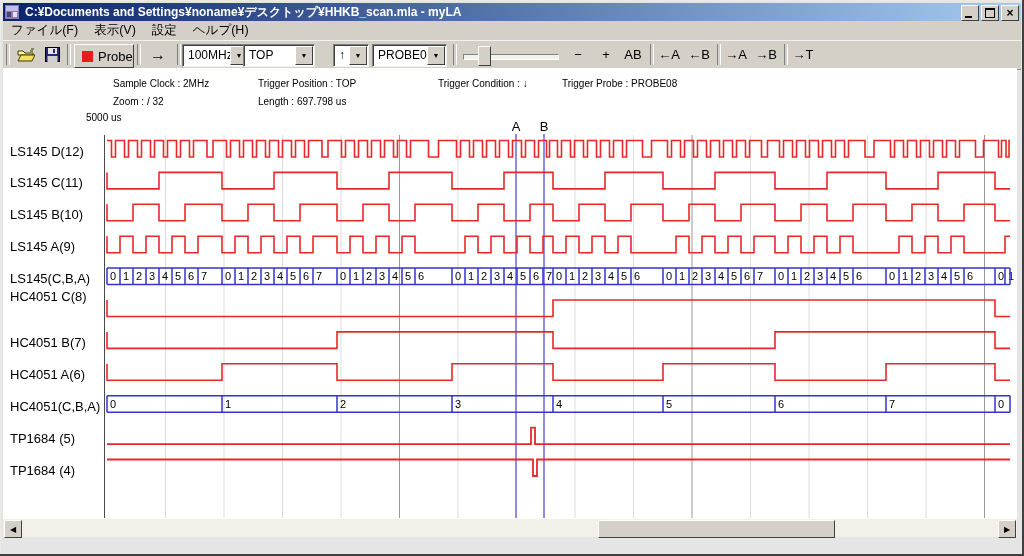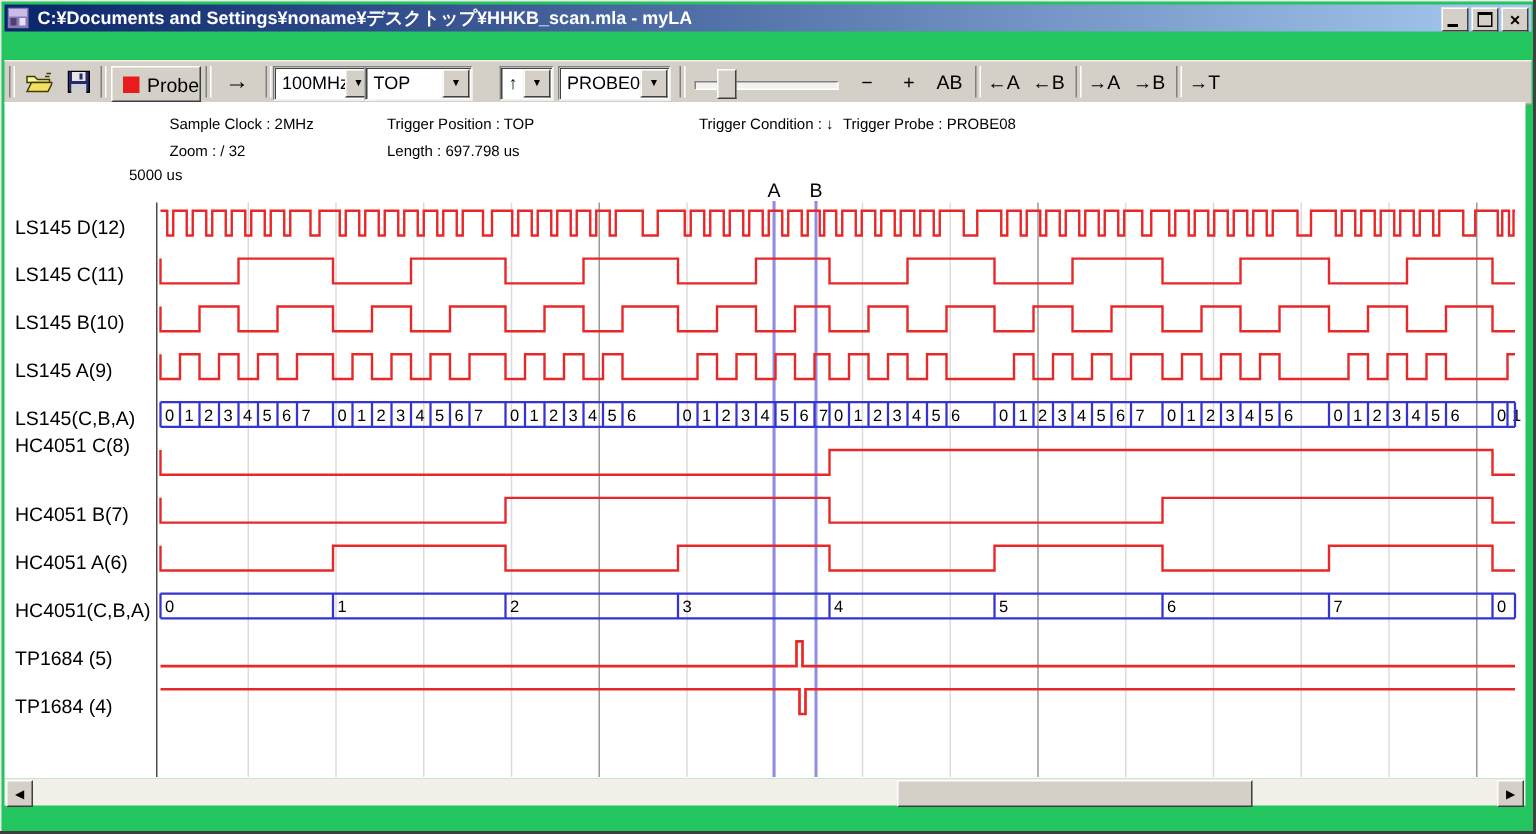--- a/index.html
+++ b/index.html
@@ -1,18 +1,18 @@
 <!DOCTYPE html>
 <html><head>
 <meta charset="utf-8">
 <style>
   html,body{margin:0;padding:0;}
   body{width:1024px;height:556px;overflow:hidden;background:#d4d0c8;
        font-family:"Liberation Sans", sans-serif;}
-  #window{position:relative;width:1024px;height:556px;background:#22c55e;}
+  #window{position:relative;width:1024px;height:556px;background:#e5e5e5;}
   .edge{position:absolute;background:#404040;}
   #edge-top{left:0;top:0;width:1024px;height:1px;background:#eceae5;}
   #edge-left{left:0;top:0;width:1px;height:556px;background:#eceae5;}
   #edge-right{right:0;top:0;width:2px;height:556px;}
   #edge-bottom{left:0;bottom:0;width:1024px;height:2px;}
 
   
   #titlebar{position:absolute;left:3px;top:3px;width:1018px;height:18px;
     background:linear-gradient(90deg,#0a246a,#a6caf0);display:flex;align-items:center;}
   #titlebar .title-text{color:#fff;font-size:12px;font-weight:bold;margin-left:4px;
@@ -109,20 +109,26 @@
         </div>
       <div class="tb-winbtn">
           <span class="glyph-max"></span>
         </div>
       <div class="tb-winbtn">
           <span class="glyph-close">×</span>
         </div>
     </div>
   </div>
 
+  <div id="menubar">
+    <span class="menu-item">ファイル(F)</span>
+    <span class="menu-item">表示(V)</span>
+    <span class="menu-item">設定</span>
+    <span class="menu-item">ヘルプ(H)</span>
+  </div>
 
   <div id="toolbar">
     <div class="tb-sep" style="left:3px;"></div>
     <div class="tb-iconbtn" style="left:11px;">
       <svg width="18" height="14" viewBox="0 0 18 14">
         <path d="M1 3 h5 l2 2 h8 v2 h-15 z" fill="#fdf4a0" stroke="#403c00" stroke-width="1"></path>
         <path d="M1 13 L4 7 h14 l-3 6 z" fill="#f3e060" stroke="#403c00" stroke-width="1"></path>
         <path d="M14 1 h3 M13 3 h3" stroke="#403c00" stroke-width="1" fill="none"></path>
       </svg>
     </div>
@@ -174,21 +180,21 @@
     <div class="tb-sep" style="left:714px;"></div>
     <div class="tb-flatbtn" style="left:719px;width:28px;">→A</div>
     <div class="tb-flatbtn" style="left:749px;width:28px;">→B</div>
     <div class="tb-sep" style="left:781px;"></div>
     <div class="tb-flatbtn" style="left:786px;width:28px;">→T</div>
   </div>
 
   <div id="main"></div>
   <div class="info-text" style="left:113px;top:78px;">Sample Clock : 2MHz</div>
   <div class="info-text" style="left:258px;top:78px;">Trigger Position : TOP</div>
-  <div class="info-text" style="left:438px;top:78px;margin-left:28px;">Trigger Condition : ↓</div>
+  <div class="info-text" style="left:438px;top:78px;">Trigger Condition : ↓</div>
   <div class="info-text" style="left:562px;top:78px;">Trigger Probe : PROBE08</div>
   <div class="info-text" style="left:113px;top:96px;">Zoom : /  32</div>
   <div class="info-text" style="left:258px;top:96px;">Length : 697.798 us</div>
   <div class="info-text" style="left:86px;top:112px;">5000 us</div>
 
   <svg id="plot">
       <line x1="165.5" x2="165.5" y1="135" y2="518" stroke="#dcdcdc" stroke-width="1"></line>
       <line x1="224" x2="224" y1="135" y2="518" stroke="#dcdcdc" stroke-width="1"></line>
       <line x1="282.5" x2="282.5" y1="135" y2="518" stroke="#dcdcdc" stroke-width="1"></line>
       <line x1="341" x2="341" y1="135" y2="518" stroke="#dcdcdc" stroke-width="1"></line>

